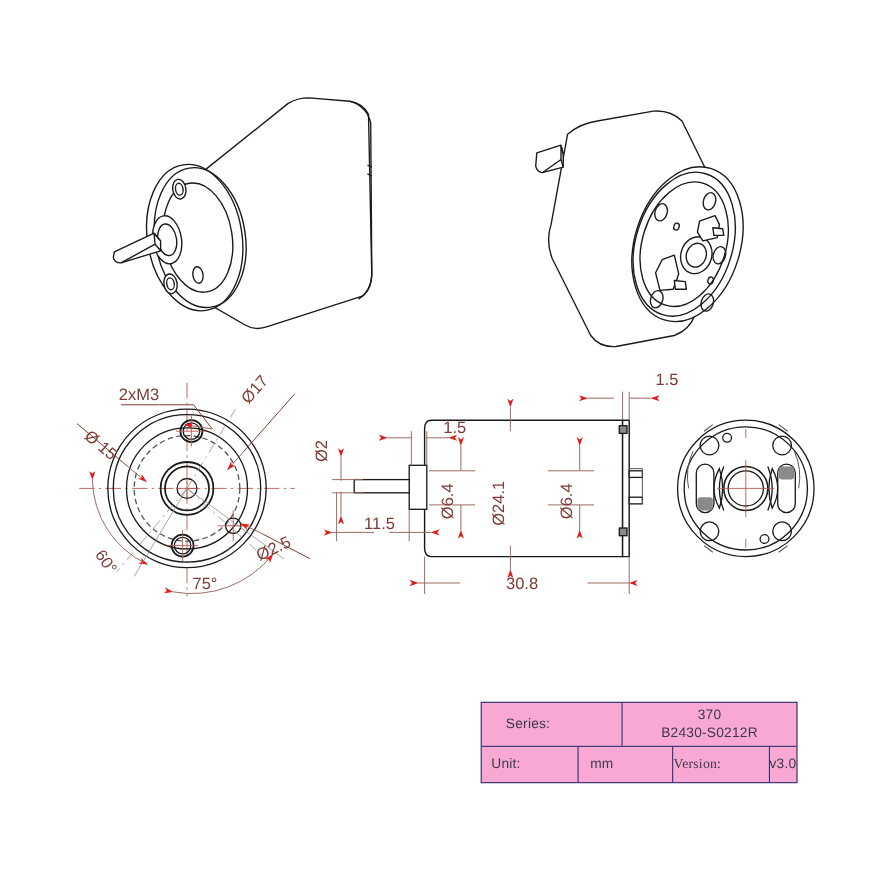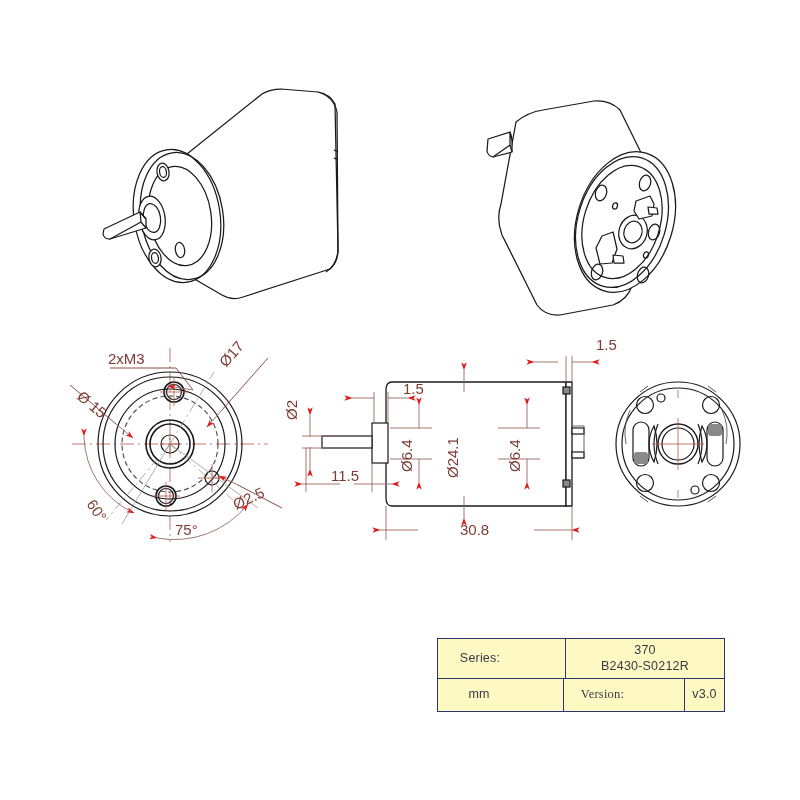--- a/index.html
+++ b/index.html
@@ -30,21 +30,21 @@
   .title-block {
     position: absolute;
     left: 437px;
     top: 638px;
     width: 288px;
     height: 74px;
     border: 1.4px solid #2b3570;
     box-sizing: border-box;
     display: flex;
     flex-direction: column;
-    background: #fef9c3;
+    background: #f9a8d4;
   }
   .tb-row {
     display: flex;
     flex: 1 1 0;
   }
   .tb-row.r1 { flex: 1.25 1 0; }
   .tb-row.r2 {
     border-top: 1.4px solid #2b3570;
   }
   .tb-cell {
@@ -334,19 +334,20 @@
 
   <div class="title-block">
     <div class="tb-row r1">
       <div class="tb-cell tb-label">Series:</div>
       <div class="tb-cell tb-series-val">
         <span class="sv-line">370</span>
         <span class="sv-line">B2430-S0212R</span>
       </div>
     </div>
     <div class="tb-row r2">
+      <div class="tb-cell tb-label">Unit:</div>
       <div class="tb-cell tb-unit-val">mm</div>
       <div class="tb-cell tb-ver-label">Version:</div>
       <div class="tb-cell tb-ver-val">v3.0</div>
     </div>
   </div>
 
 </div>
 
 </body></html>

